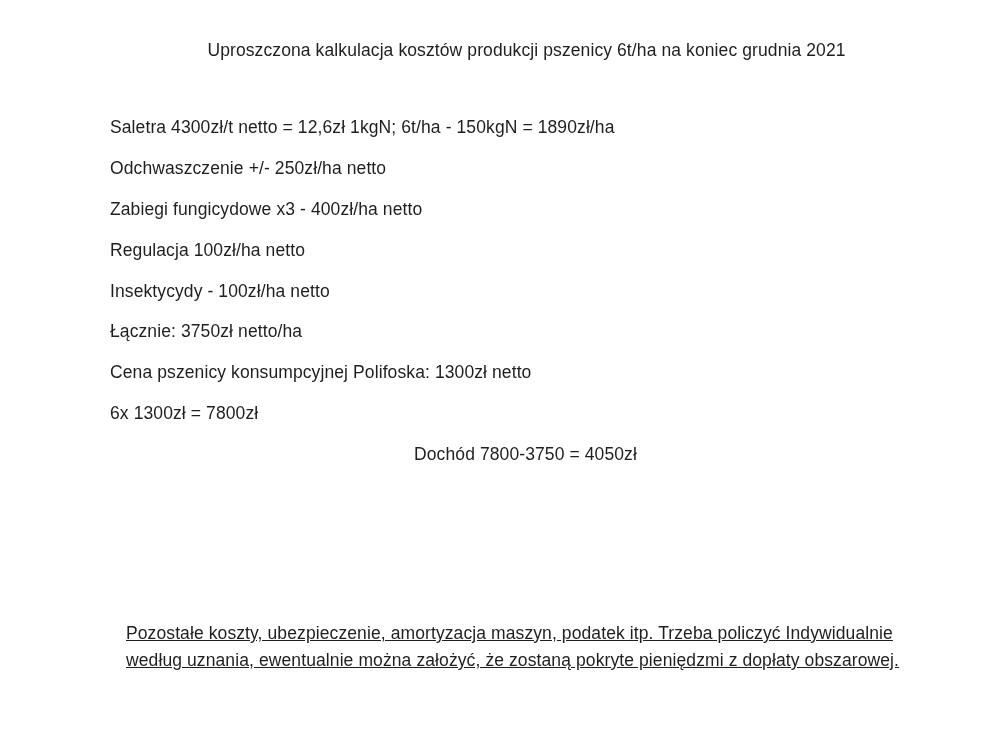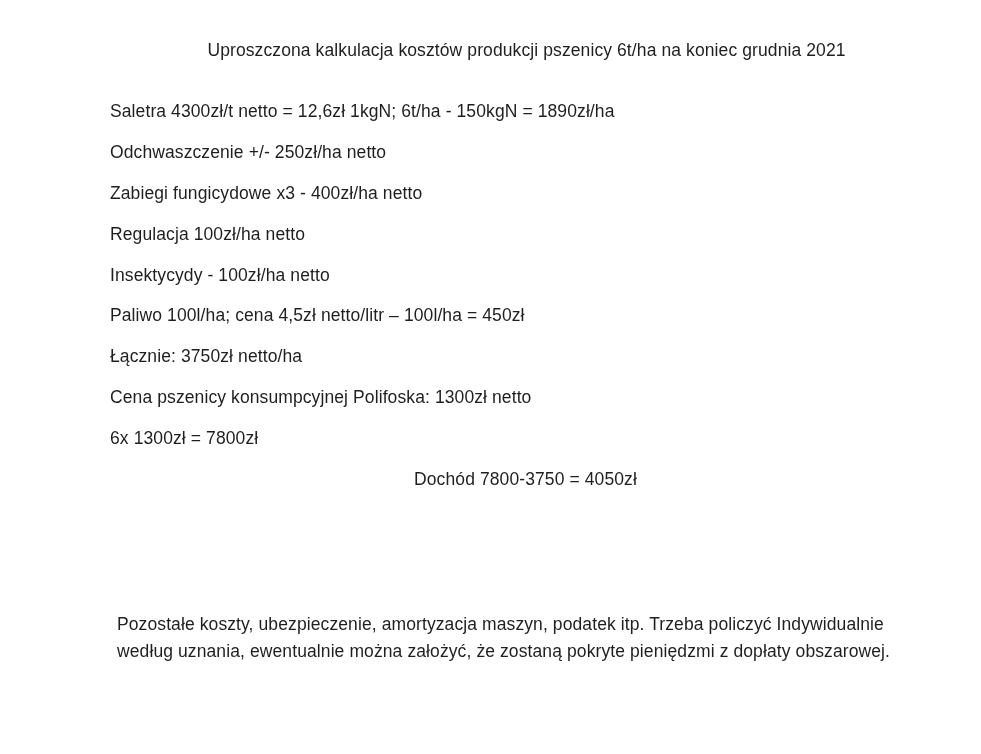--- a/index.html
+++ b/index.html
@@ -23,21 +23,21 @@
     right: 0;
     text-align: center;
     font-size: 17.5px;
     line-height: 20px;
     font-weight: 400;
     letter-spacing: 0.1px;
     white-space: nowrap;
   }
   .lines {
     position: absolute;
-    top: 102px;
+    top: 118px;
     left: 110px;
     right: 40px;
   }
   .cost-line {
     margin: 0 0 22.6px 0;
     font-size: 17.5px;
     line-height: 18.3px;
     letter-spacing: 0.1px;
     white-space: nowrap;
   }
@@ -49,34 +49,34 @@
     text-align: center;
   }
   .notes {
     position: absolute;
     top: 604px;
     left: 110px;
     width: 812px;
     font-size: 17.5px;
     line-height: 27px;
     letter-spacing: 0.1px;
-    margin: 7px;
+    margin: 16px;
+    text-decoration: underline;
   }
 </style>
 </head>
 <body>
 
 <div class="doc-title">Uproszczona kalkulacja kosztów produkcji pszenicy 6t/ha na koniec grudnia 2021</div>
 
 <div class="lines">
   <p class="cost-line">Saletra 4300zł/t netto = 12,6zł 1kgN; 6t/ha - 150kgN = 1890zł/ha</p>
   <p class="cost-line">Odchwaszczenie +/- 250zł/ha netto</p>
   <p class="cost-line">Zabiegi fungicydowe x3 - 400zł/ha netto</p>
   <p class="cost-line">Regulacja 100zł/ha netto</p>
   <p class="cost-line">Insektycydy - 100zł/ha netto</p>
-  <p class="cost-line">Paliwo 100l/ha; cena 4,5zł netto/litr – 100l/ha = 450zł</p>
   <p class="cost-line">Łącznie: 3750zł netto/ha</p>
   <p class="cost-line">Cena pszenicy konsumpcyjnej Polifoska: 1300zł netto</p>
   <p class="cost-line">6x 1300zł = 7800zł</p>
   <p class="cost-line">Dochód 7800-3750 = 4050zł</p>
 </div>
 
 <p class="notes">Pozostałe koszty, ubezpieczenie, amortyzacja maszyn, podatek itp. Trzeba policzyć Indywidualnie według uznania, ewentualnie można założyć, że zostaną pokryte pieniędzmi z dopłaty obszarowej.</p>
 
 </body></html>

